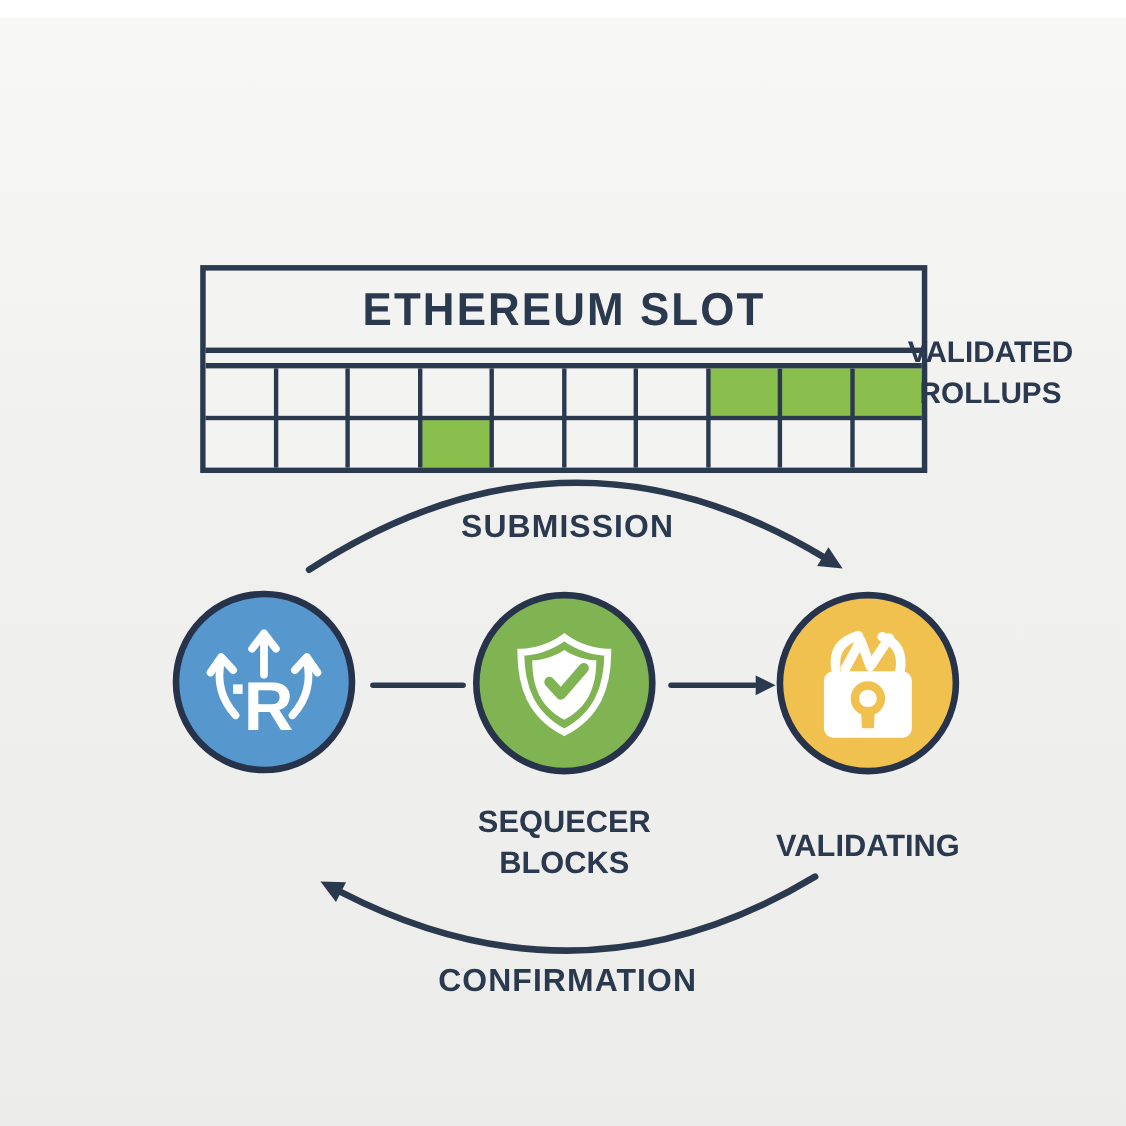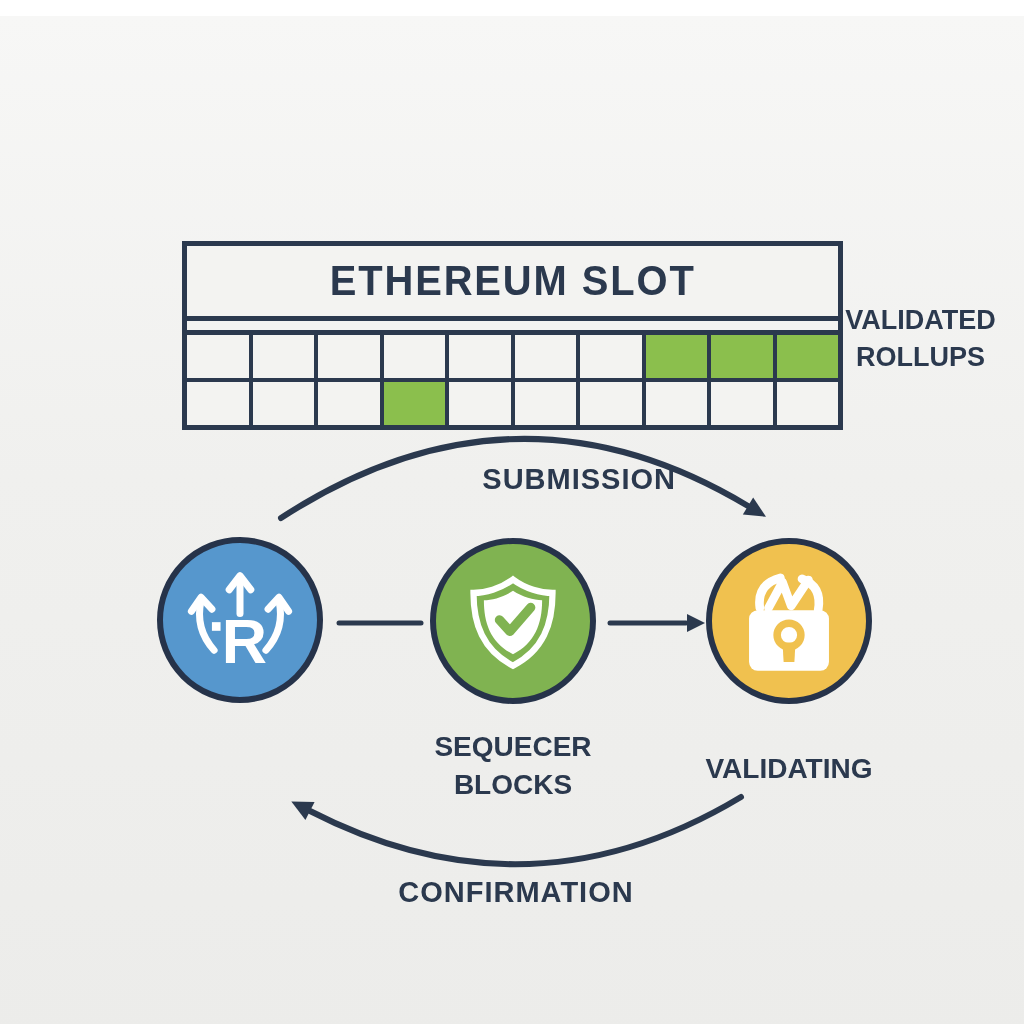--- a/index.html
+++ b/index.html
@@ -12,21 +12,21 @@
 
   
   .slot-table{position:absolute;left:182px;top:225px;width:651px;border:5px solid #2b394e;background:#f3f3f1;}
   .slot-header{height:70px;border-bottom:5px solid #2b394e;display:flex;align-items:center;justify-content:center;}
   .slot-title{font-size:42px;font-weight:bold;letter-spacing:2px;transform:scaleX(.95);white-space:nowrap;}
   .slot-strip{height:9px;border-bottom:5px solid #2b394e;background:#f3f3f1;}
   .slot-grid{display:grid;grid-template-columns:repeat(10,1fr);grid-auto-rows:43px;gap:4px;background:#2b394e;}
   .slot-cell{background:#f3f3f1;}
   .slot-cell.validated{background:#8bbf4d;}
 
-  .side-label{position:absolute;left:838px;top:286px;width:165px;text-align:center;
+  .side-label{position:absolute;left:818px;top:286px;width:165px;text-align:center;
     font-size:27px;font-weight:bold;line-height:37px;}
 
   
   .node-circle{position:absolute;width:166px;height:166px;box-sizing:border-box;
     border:6px solid #26334a;border-radius:50%;display:flex;align-items:center;justify-content:center;}
   .node-label{position:absolute;width:300px;text-align:center;font-size:28px;font-weight:bold;line-height:38px;}
 
   .flow-label{position:absolute;width:320px;text-align:center;font-size:29px;font-weight:bold;letter-spacing:1px;}
 </style>
 </head>
@@ -71,21 +71,21 @@
         <div class="slot-cell"></div>
         <div class="slot-cell"></div>
       </div>
   </div>
 
   <div class="side-label">
     <div>VALIDATED</div>
     <div>ROLLUPS</div>
   </div>
 
-  <div class="flow-label" style="left:356px;top:447px;text-align:right;">SUBMISSION</div>
+  <div class="flow-label" style="left:356px;top:447px;">SUBMISSION</div>
   <div class="flow-label" style="left:356px;top:860px;">CONFIRMATION</div>
 
   <div class="node-circle" style="left: 157px; top: 521px; background-color: rgb(86, 151, 205);">
     <svg width="108" height="108" viewBox="-50 -50 100 100">
       <g fill="none" stroke="#ffffff" stroke-width="6.5" stroke-linecap="round" stroke-linejoin="round">
         <path d="M 0 -6 L 0 -38"></path>
         <path d="M -10 -28 L 0 -41 L 10 -28"></path>
         <path d="M -24 28 Q -42 8 -36 -18"></path>
         <path d="M -45 -8 L -36 -21 L -26 -10"></path>
         <path d="M 24 28 Q 42 8 36 -18"></path>

